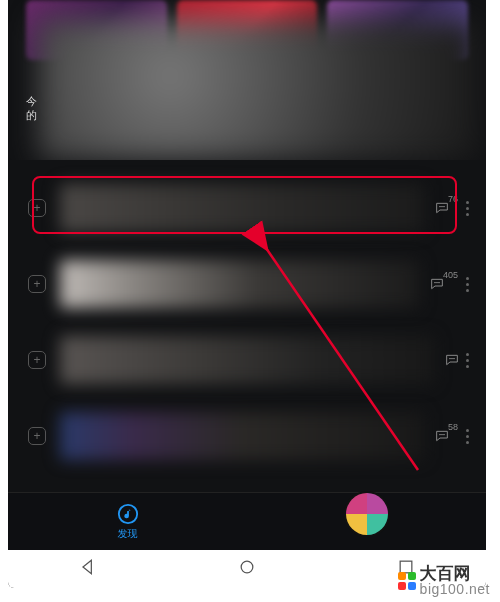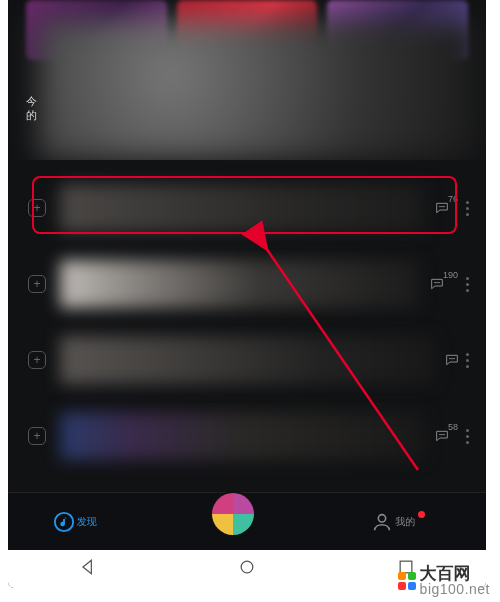--- a/index.html
+++ b/index.html
@@ -149,21 +149,21 @@
     width: 100%;
     height: 58px;
     background: #0e0f12;
     display: flex;
     align-items: center;
     justify-content: space-around;
     border-top: 1px solid #222;
   }
   .tab {
     display: flex;
-    flex-direction: row;
+    flex-direction: column;
     align-items: center;
     gap: 2px;
     color: #888;
     font-size: 10px;
     width: 70px;
     position: relative;
   }
   .tab.active { color: #2196f3; }
   .tab .icon { height: 22px; display:flex; align-items:center; justify-content:center; }
   .center-avatar {
@@ -256,21 +256,21 @@
     <div class="row">
       <div class="addbtn">+</div>
       <div class="row-content rc2"></div>
       <div class="comment">
         <svg width="16" height="16" viewBox="0 0 24 24" fill="none" stroke="#888" stroke-width="1.5">
             <path d="M4 5h16v10H9l-5 4V5z"></path>
             <circle cx="9" cy="10" r="0.6" fill="#888"></circle>
             <circle cx="12" cy="10" r="0.6" fill="#888"></circle>
             <circle cx="15" cy="10" r="0.6" fill="#888"></circle>
           </svg>
-        <span class="comment-count">190</span>
+        <span class="comment-count">405</span>
       </div>
       <div class="more">
           <span></span>
           <span></span>
           <span></span>
         </div>
     </div>
 
     <div class="row">
       <div class="addbtn">+</div>
@@ -329,30 +329,20 @@
         <svg width="22" height="22" viewBox="0 0 24 24">
             <circle cx="12" cy="12" r="10" fill="none" stroke="#2196f3" stroke-width="2"></circle>
             <path d="M13 7v7.2a2.5 2.5 0 1 1-2-2.4V9l4-1" fill="#2196f3"></path>
           </svg>
       </div>
       <span>发现</span>
     </div>
     <div class="tab">
       <div class="center-avatar"></div>
     </div>
-    <div class="tab">
-      <div class="red-dot"></div>
-      <div class="icon">
-        <svg width="22" height="22" viewBox="0 0 24 24" fill="none" stroke="#888" stroke-width="1.8">
-            <circle cx="12" cy="8" r="4"></circle>
-            <path d="M4 21c0-4 4-6 8-6s8 2 8 6"></path>
-          </svg>
-      </div>
-      <span>我的</span>
-    </div>
   </div>
 
   <div class="navbar">
     <div>
       <svg width="20" height="20" viewBox="0 0 24 24">
           <path d="M16 4 L6 12 L16 20 Z"></path>
         </svg>
     </div>
     <div>
       <svg width="20" height="20" viewBox="0 0 24 24">

